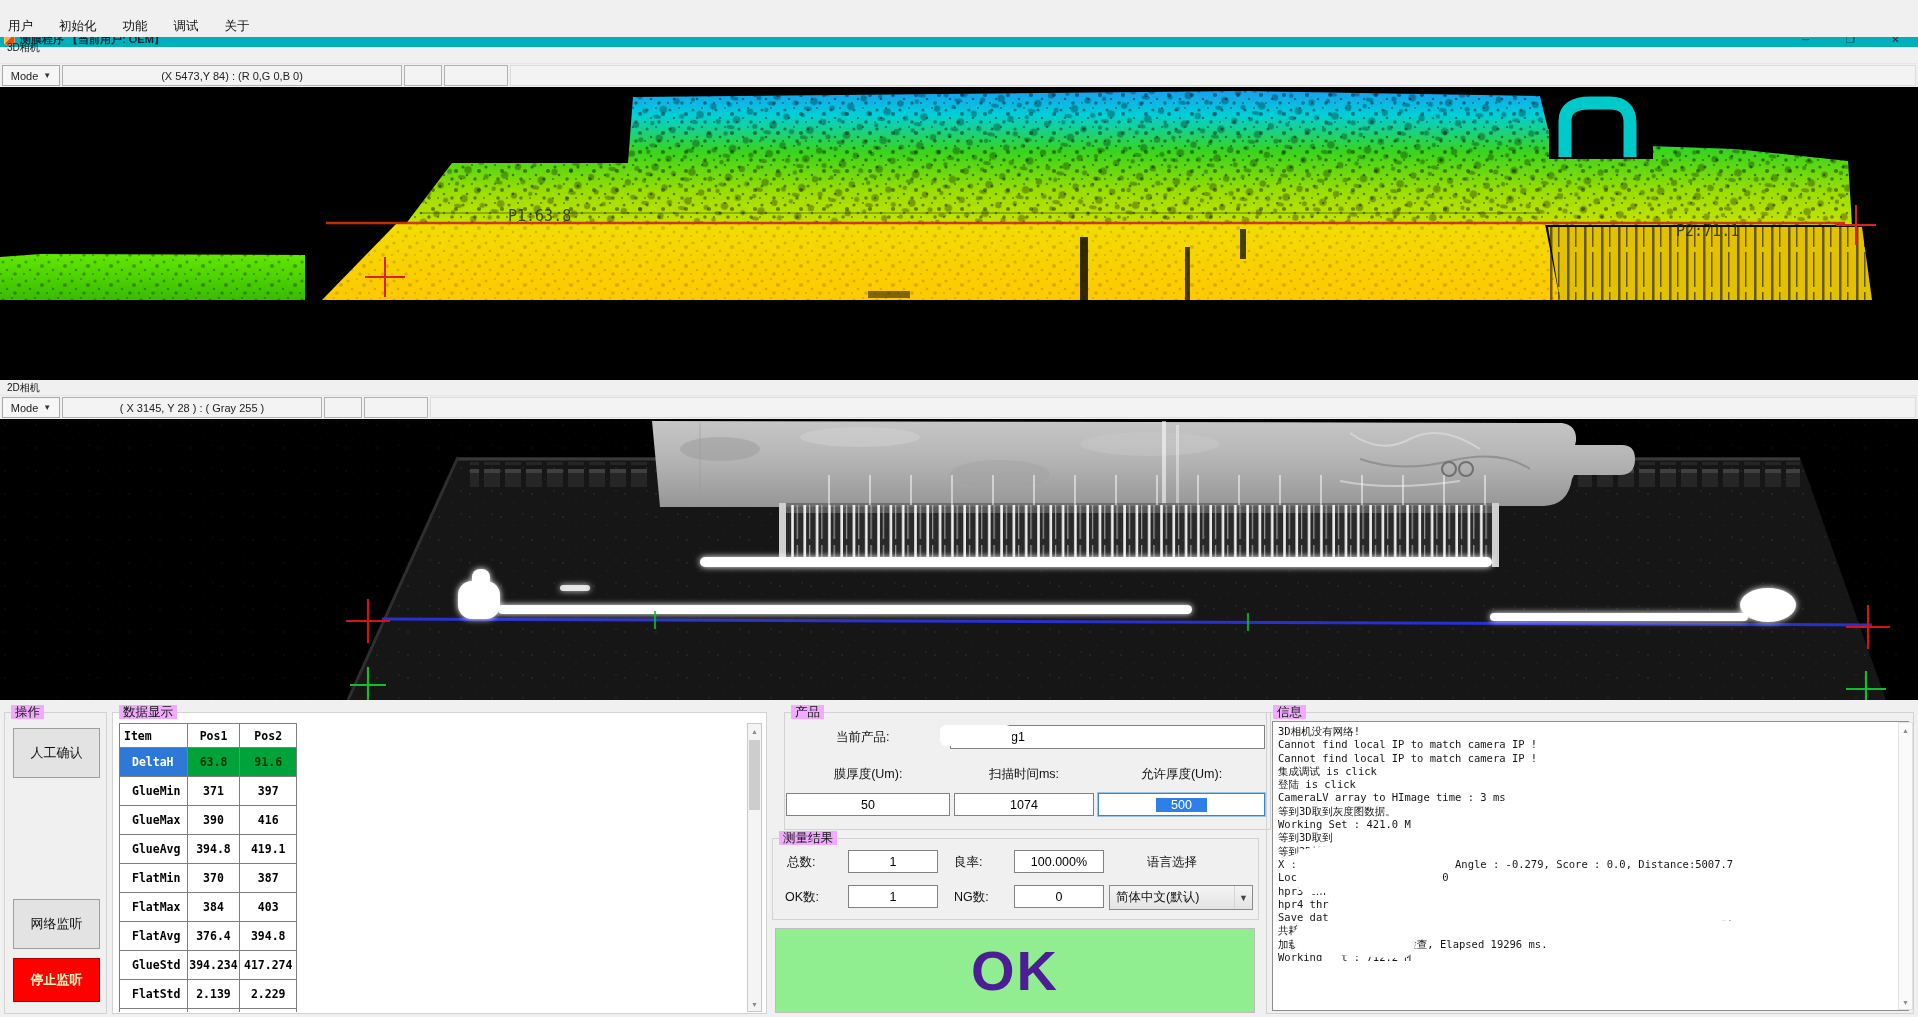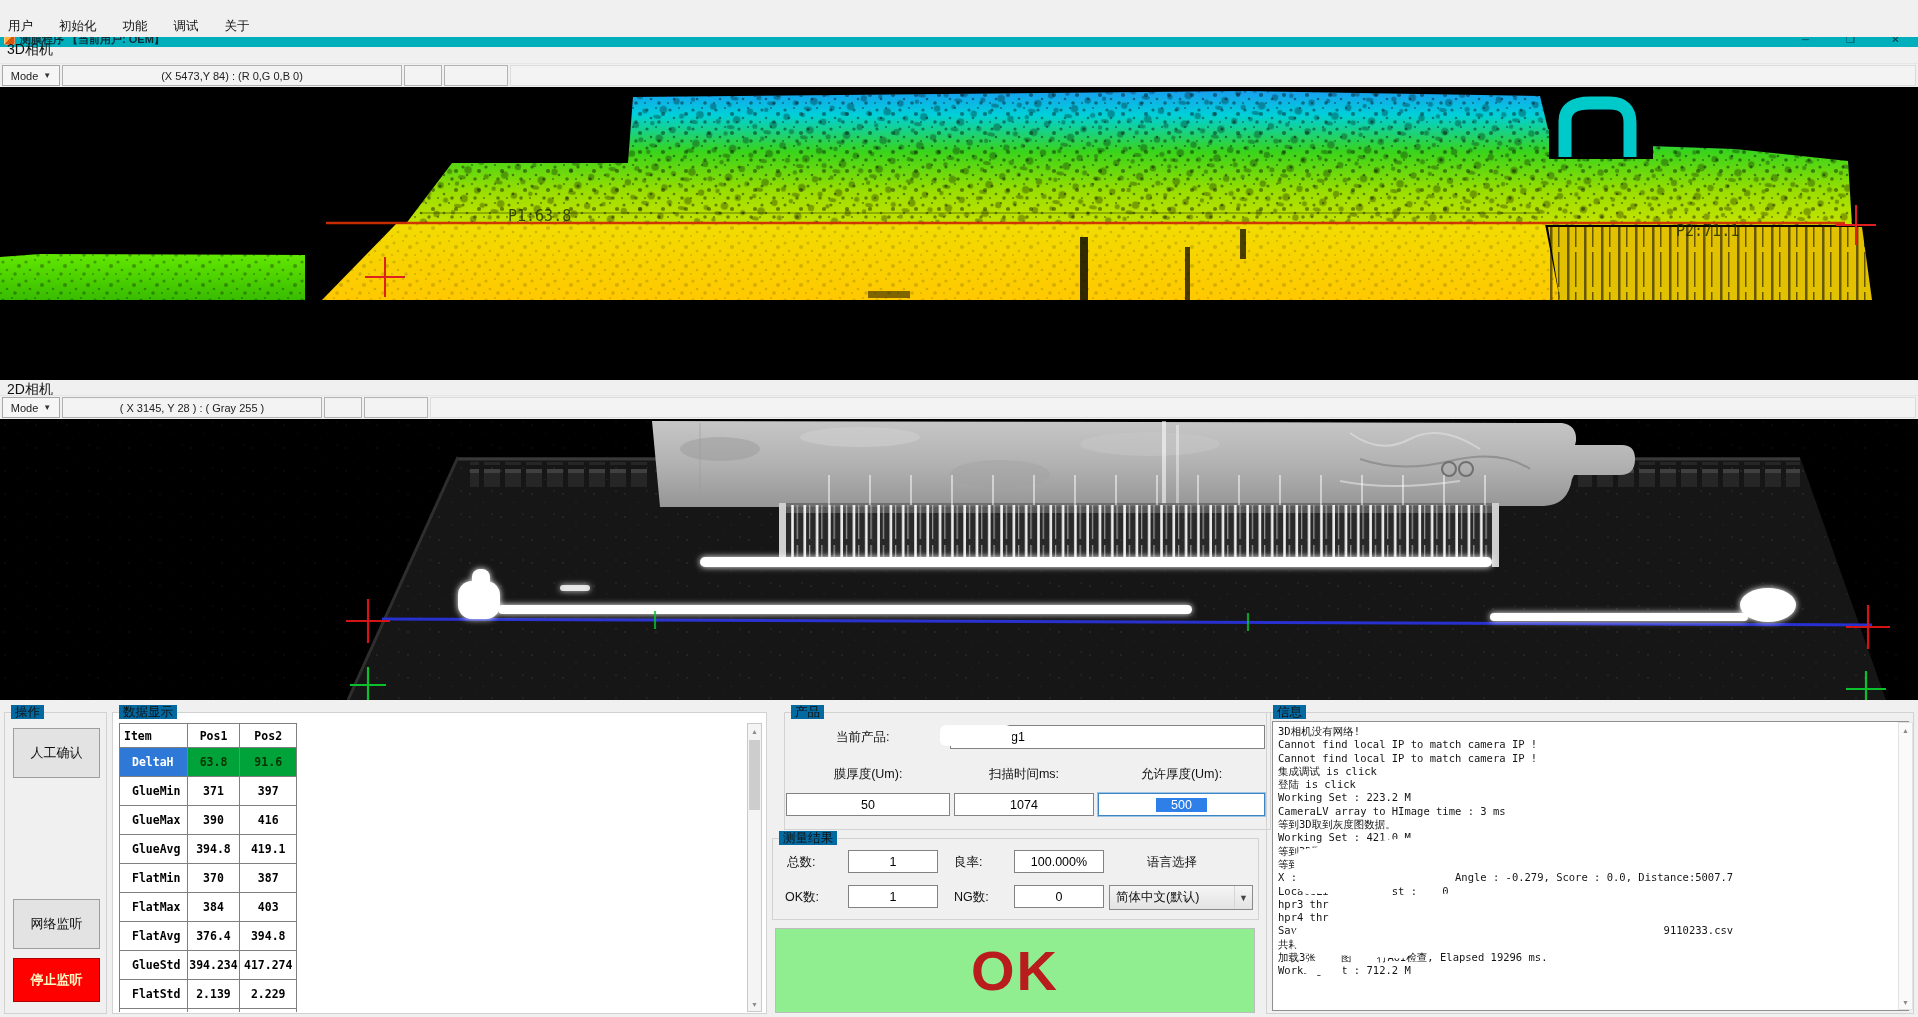--- a/index.html
+++ b/index.html
@@ -9,34 +9,34 @@
   .titlebar{position:absolute;left:0;top:0;width:100%;height:16px;background:#00aebc;
             display:flex;align-items:center;padding-left:4px;box-sizing:border-box;margin-top:31px;}
   .app-icon{width:11px;height:11px;margin-right:5px;border-radius:2px;
             background:linear-gradient(135deg,#ffb03c 0 50%,#d85510 50% 100%);box-shadow:0 0 0 1px rgba(255,255,255,.35) inset;}
   .title-text{font-size:11px;font-weight:bold;color:#0d2d36;}
   .win-controls{margin-left:auto;display:flex;height:100%;}
   .win-btn{width:45px;display:flex;align-items:center;justify-content:center;font-size:10px;color:#063a42;}
   
   .menubar{position:absolute;left:0;top:16px;width:100%;height:21px;display:flex;align-items:center;
            padding-left:8px;gap:26px;font-size:12.5px;color:#111;background:#f0f0f0;}
-  .cam-label{position:absolute;left:7px;font-size:14px;color:#111;}
+  .cam-label{position:absolute;left:7px;font-size:10px;color:#111;}
   
   .modebar{position:absolute;left:0;width:100%;height:24px;background:#f0f0f0;display:flex;
            align-items:stretch;padding:1px 2px;box-sizing:border-box;border-top:1px solid #e6e6e6;}
   .mode-btn{width:58px;background:#f6f6f6;border:1px solid #a8a8a8;font-size:11px;display:flex;
             align-items:center;justify-content:center;gap:5px;color:#222;}
   .mode-arrow{font-size:8px;color:#333;}
   .scell{background:#f3f3f3;border:1px solid #b2b2b2;margin-left:2px;display:flex;align-items:center;
          justify-content:center;font-size:11px;color:#222;box-sizing:border-box;}
   .imgwrap{position:absolute;left:0;background:#000;}
   svg{display:block;}
   
   .gbox{position:absolute;border:1px solid #d2d2d2;box-sizing:border-box;}
-  .gtitle{position:absolute;top:-8px;left:6px;background:#0369a1;padding:0 4px;font-size:12.5px;
+  .gtitle{position:absolute;top:-8px;left:6px;background:#f0abfc;padding:0 4px;font-size:12.5px;
           color:#111;line-height:14px;}
   .btn{position:absolute;background:#e3e3e3;border:1px solid #9e9e9e;font-size:13px;color:#111;
        font-family:inherit;display:flex;align-items:center;justify-content:center;}
   .btn-stop{background:#ff0000;border-color:#ad0000;color:#fef9c3;font-weight:bold;}
   
   .tablewrap{position:absolute;overflow:hidden;background:#fff;}
   .dtable{border-collapse:collapse;table-layout:fixed;background:#fff;
           font-family:"DejaVu Sans Mono","Liberation Mono",monospace;font-size:11.5px;font-weight:600;color:#000;}
   .dtable th,.dtable td{border:1px solid #7f7f7f;overflow:hidden;}
   .dtable th{height:21px;font-weight:bold;text-align:left;padding-left:4px;}
@@ -51,21 +51,21 @@
   .tin{position:absolute;background:#fff;border:1px solid #828282;display:flex;align-items:center;
        justify-content:center;font-size:12.5px;color:#000;box-sizing:border-box;}
   .tin-left{justify-content:flex-start;padding-left:60px;}
   .tin-focus{border:1px solid #3c84c4;box-shadow:0 0 0 1px #9cc4e4;}
   .selval{background:#2f7fe8;color:#fff;padding:0 15px;}
   .combo{position:absolute;background:linear-gradient(#f5f5f5,#e3e3e3);border:1px solid #8a8a8a;
          display:flex;align-items:center;font-size:12.5px;color:#111;box-sizing:border-box;padding-left:6px;}
   .combo-arrow{margin-left:auto;width:17px;align-self:stretch;display:flex;align-items:center;
                justify-content:center;font-size:9px;color:#444;border-left:1px solid #d5d5d5;}
   .okpanel{position:absolute;background:#90ee90;border:1px solid #bdbdbd;display:flex;align-items:center;
-           justify-content:center;font-size:56px;font-weight:bold;color:#b91c1c;letter-spacing:2px;}
+           justify-content:center;font-size:56px;font-weight:bold;color:#4c1d95;letter-spacing:2px;}
   .log{position:absolute;background:#fff;border:1px solid #8f8f8f;overflow:hidden;
        font-family:"DejaVu Sans Mono","Liberation Mono",monospace;font-size:10.5px;line-height:13.3px;
        color:#151515;padding:3px 14px 0 5px;box-sizing:border-box;}
   .logline{white-space:pre;}
   .vscroll{position:absolute;width:15px;background:#f4f4f4;border:1px solid #c9c9c9;box-sizing:border-box;}
   .vs-btn{height:14px;display:flex;align-items:center;justify-content:center;font-size:7px;color:#8c8c8c;}
   .vs-spacer{flex:1;}
   .vs-thumb{position:absolute;left:1px;right:1px;background:#cdcdcd;}
   .redact{position:absolute;background:#fff;border-radius:14px;}
 </style>
@@ -385,21 +385,20 @@
   <div class="okpanel" style="left:775px;top:928px;width:478px;height:83px">OK</div>
 
   <div class="gbox" style="left:1266px;top:712px;width:648px;height:302px">
     <span class="gtitle">信息</span>
     <div class="log" style="left:5px;top:8px;width:637px;height:290px">
       <div class="logline">3D相机没有网络!</div>
       <div class="logline">Cannot find local IP to match camera IP !</div>
       <div class="logline">Cannot find local IP to match camera IP !</div>
       <div class="logline">集成调试 is click</div>
       <div class="logline">登陆 is click</div>
-      <div class="logline">Working Set : 223.2 M</div>
       <div class="logline">CameraLV array to HImage time : 3 ms</div>
       <div class="logline">等到3D取到灰度图数据。</div>
       <div class="logline">Working Set : 421.0 M</div>
       <div class="logline">等到3D取到</div>
       <div class="logline">等到2D拍照</div>
       <div class="logline">X : 3744           /58      Angle : -0.279, Score : 0.0, Distance:5007.7</div>
       <div class="logline">LocateLi          st :    0</div>
       <div class="logline">hpr3 thr</div>
       <div class="logline">hpr4 thr</div>
       <div class="logline">Save dat                                                     9110233.csv</div>

